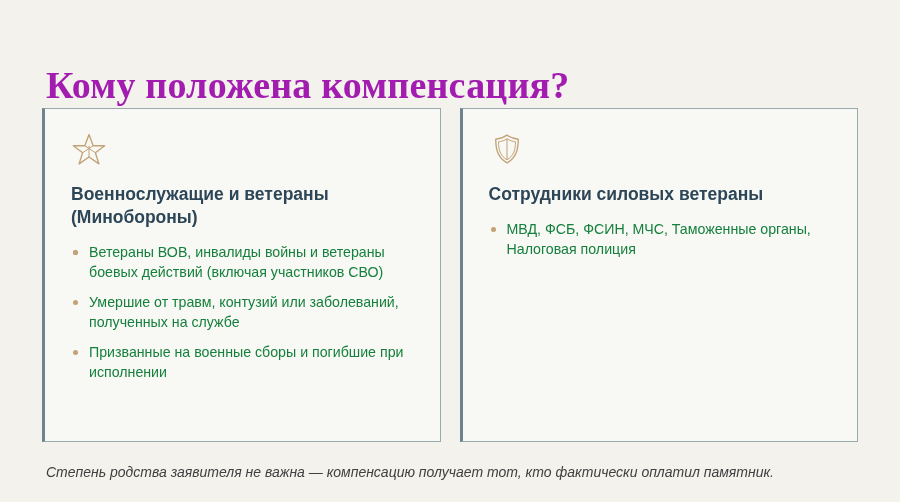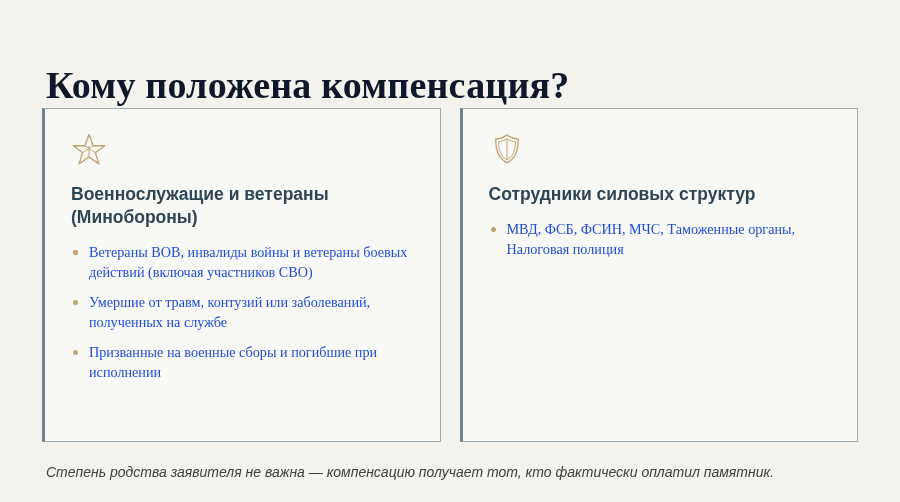--- a/index.html
+++ b/index.html
@@ -26,21 +26,21 @@
   
   .title {
     position: absolute;
     left: 46px;
     top: 38px;
     font-family: "Liberation Serif", "DejaVu Serif", serif;
     font-weight: bold;
     font-size: 38px;
     line-height: 44px;
     letter-spacing: 0.2px;
-    color: #0f172a;
+    color: #a21caf;
     white-space: nowrap;
   }
 
   
   .cards {
     position: absolute;
     left: 42px;
     top: 108px;
     width: 816px;
     height: 334px;
@@ -86,22 +86,21 @@
     list-style: none;
     margin: 0;
     padding: 0;
   }
   .bullet-item {
     position: relative;
     padding-left: 18px;
     margin-bottom: 11px;
     font-size: 14.2px;
     line-height: 19.5px;
-    color: #1d4ed8;
-    font-family: Liberation Serif, serif;
+    color: #15803d;
   }
   .bullet-item:last-child { margin-bottom: 0; }
   .bullet-item .dot {
     position: absolute;
     left: 2px;
     top: 7px;
     width: 5px;
     height: 5px;
     border-radius: 50%;
     background: #c3a276;
@@ -158,21 +157,21 @@
     </div>
 
     <div class="card card-right">
       <span class="card-icon">
         <svg viewBox="0 0 40 40" fill="none" xmlns="http://www.w3.org/2000/svg">
           <path d="M20 4.5 C16 7.5 11.5 8.8 7.5 9.2 C7.5 20 9.5 29.5 20 35.5 C30.5 29.5 32.5 20 32.5 9.2 C28.5 8.8 24 7.5 20 4.5 Z" stroke="#c3a276" stroke-width="1.5" stroke-linejoin="round" fill="none"></path>
           <path d="M20 8.6 C17 10.7 13.6 11.7 10.6 12.0 C10.6 20.4 12.2 27.5 20 32.0 C27.8 27.5 29.4 20.4 29.4 12.0 C26.4 11.7 23 10.7 20 8.6 Z" stroke="#c3a276" stroke-width="1.1" stroke-linejoin="round" fill="none"></path>
           <path d="M20 8.6 L20 32.0" stroke="#c3a276" stroke-width="1.1" fill="none"></path>
         </svg>
       </span>
-      <h2 class="card-heading">Сотрудники силовых структур</h2>
+      <h2 class="card-heading">Сотрудники силовых ветераны</h2>
       <ul class="bullet-list">
         <li class="bullet-item">
           <span class="dot"></span>
           <span>МВД, ФСБ, ФСИН, МЧС, Таможенные органы, Налоговая полиция</span>
         </li>
       </ul>
     </div>
 
   </div>
 

